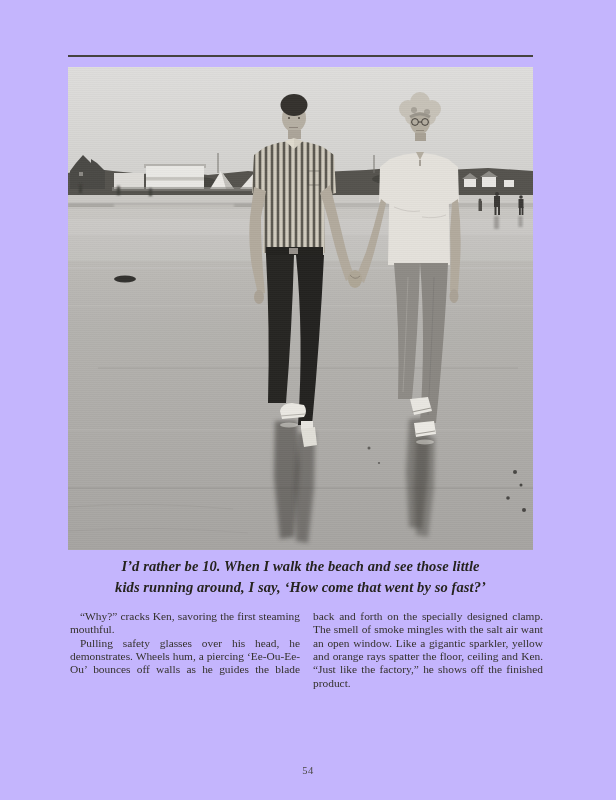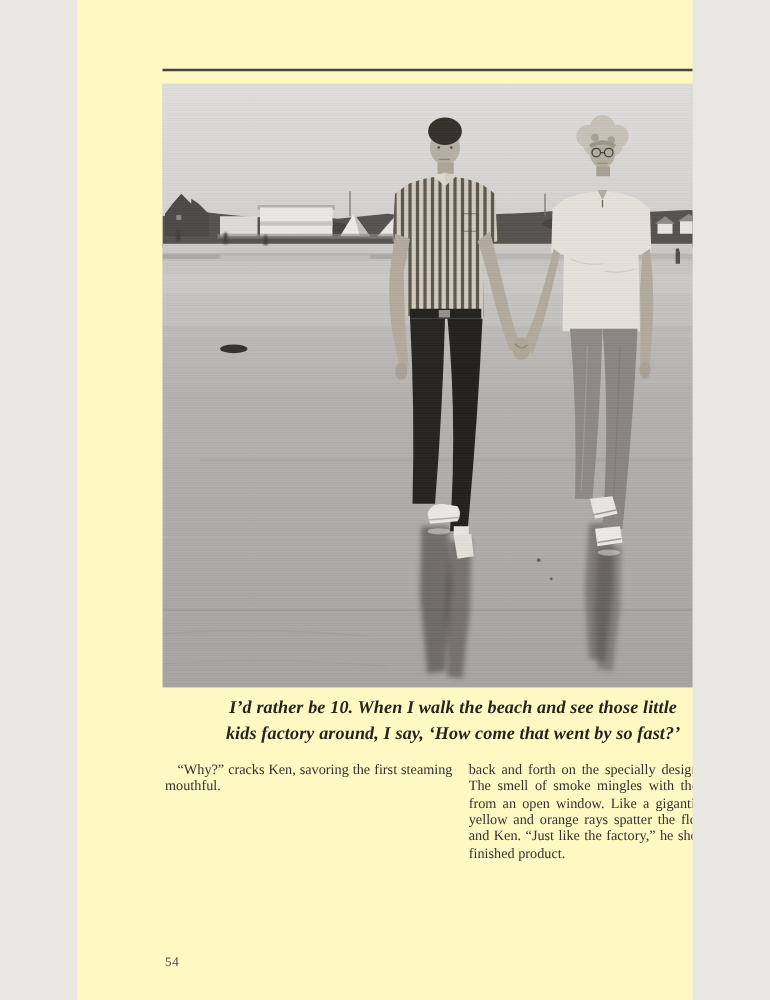--- a/index.html
+++ b/index.html
@@ -1,31 +1,31 @@
 <!DOCTYPE html>
 <html><head>
 <meta charset="utf-8">
 <style>
   html,body{margin:0;padding:0;}
   body{background:#e9e7e2;font-family:"Liberation Serif",serif;}
-  .page{position:relative;width:492px;height:800px;background:#fef9c3;overflow:hidden;margin:0 auto;}
+  .page{position:relative;width:616px;height:800px;background:#c4b5fd;overflow:hidden;margin:0 auto;}
   .rule{position:absolute;left:68px;top:55px;width:465px;height:1.5px;background:#45433f;}
   .photo{position:absolute;left:68px;top:67px;width:465px;height:483px;background:#cfcecb;}
   .photo svg{display:block;width:100%;height:100%;}
   .photo::after{content:"";position:absolute;inset:0;pointer-events:none;
     background:repeating-linear-gradient(0deg,rgba(255,255,255,.02) 0 1px,rgba(0,0,0,.02) 1px 2px);}
   .caption{position:absolute;left:58px;top:556px;width:485px;text-align:center;
     font-style:italic;font-weight:bold;font-size:14.5px;line-height:21px;color:#26241f;letter-spacing:.1px;}
   .caption span{display:block;}
   .columns{position:absolute;left:70px;top:610px;width:476px;display:flex;gap:13px;}
   .col{width:230px;font-size:11.4px;line-height:13.35px;color:#34312c;text-align:justify;text-justify:inter-word;}
   .col p{margin:0;}
   .col p.indent{text-indent:10px;}
   .col p.cont-last{text-align-last:justify;}
-  .folio{position:absolute;left:70px;top:765px;width:476px;
+  .folio{position:absolute;left:70px;top:765px;width:476px;text-align:center;
     font-size:10.5px;color:#4a4843;letter-spacing:.5px;}
 </style>
 </head>
 <body>
 
 <div class="page">
 
   <div class="rule"></div>
 
   <div class="photo">
@@ -236,27 +236,28 @@
         <path d="M348,367 L367,364" stroke="#a19e98" stroke-width="1.2" fill="none"></path>
       </g>
 
       <ellipse cx="287" cy="212" rx="7" ry="9" fill="#aea696"></ellipse>
       <path d="M282,208 Q287,214 292,209" stroke="#8d8578" stroke-width="1" fill="none"></path>
     </svg>
   </div>
 
   <div class="caption">
     <span>I’d rather be 10. When I walk the beach and see those little</span>
-    <span>kids factory around, I say, ‘How come that went by so fast?’</span>
+    <span>kids running around, I say, ‘How come that went by so fast?’</span>
   </div>
 
   <div class="columns">
     <div class="col">
       <p class="indent">“Why?” cracks Ken, savoring the first steaming mouthful.</p>
+      <p class="indent cont-last">Pulling safety glasses over his head, he demonstrates. Wheels hum, a piercing ‘Ee-Ou-Ee-Ou’ bounces off walls as he guides the blade</p>
     </div>
     <div class="col">
-      <p>back and forth on the specially designed clamp. The smell of smoke mingles with the picks air from an open window. Like a gigantic sparkler, yellow and orange rays spatter the floor, ceiling and Ken. “Just like the factory,” he shows off the finished product.</p>
+      <p>back and forth on the specially designed clamp. The smell of smoke mingles with the salt air want an open window. Like a gigantic sparkler, yellow and orange rays spatter the floor, ceiling and Ken. “Just like the factory,” he shows off the finished product.</p>
     </div>
   </div>
 
   <div class="folio">54</div>
 
 </div>
 
 </body></html>

